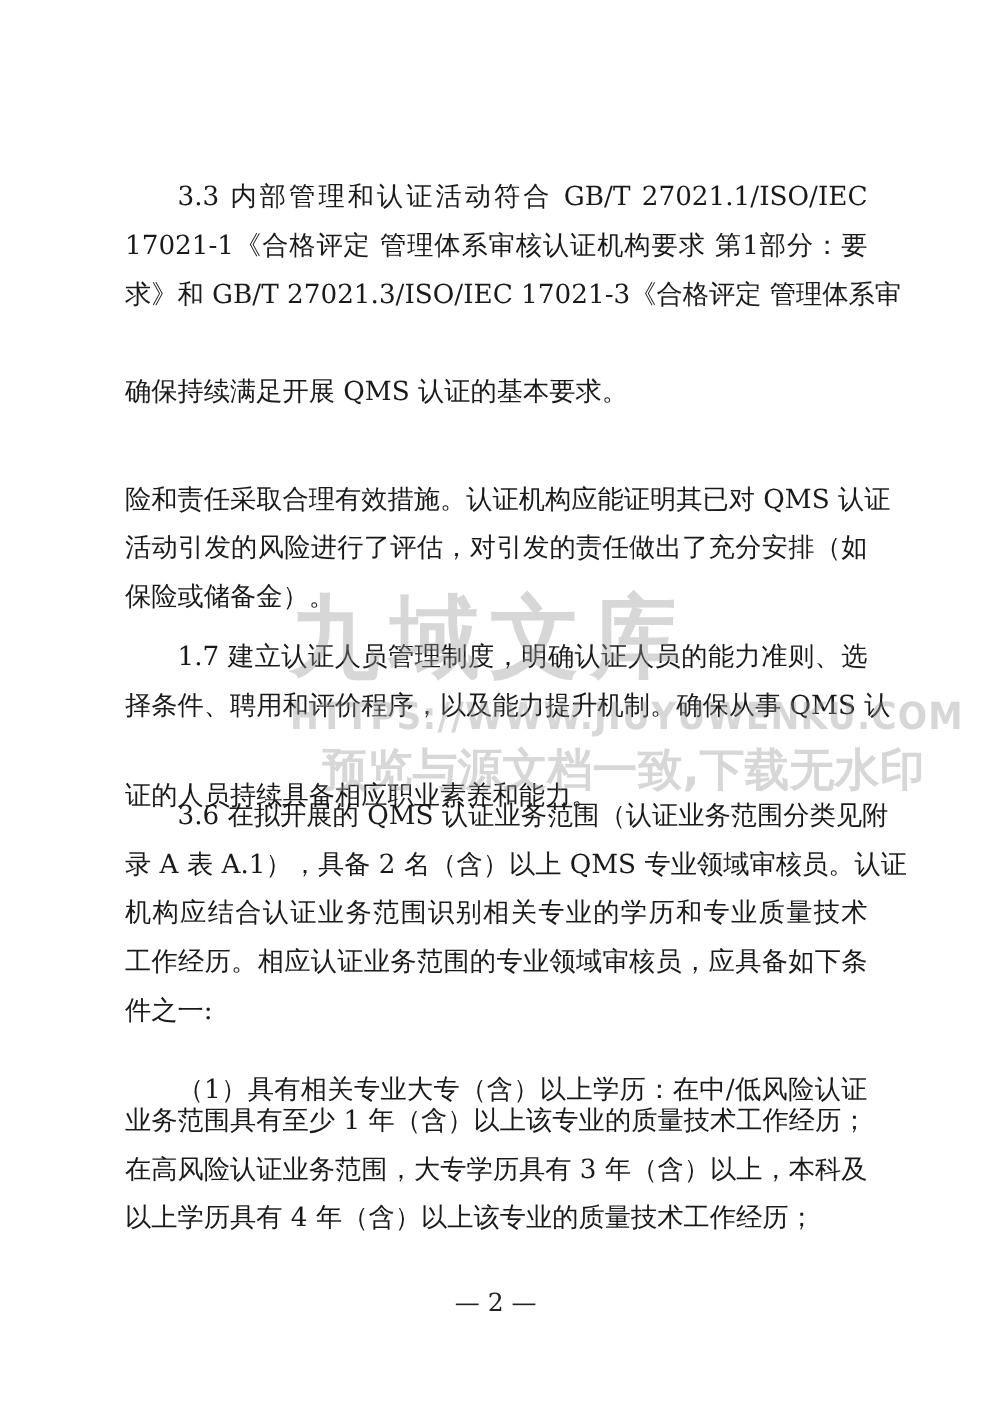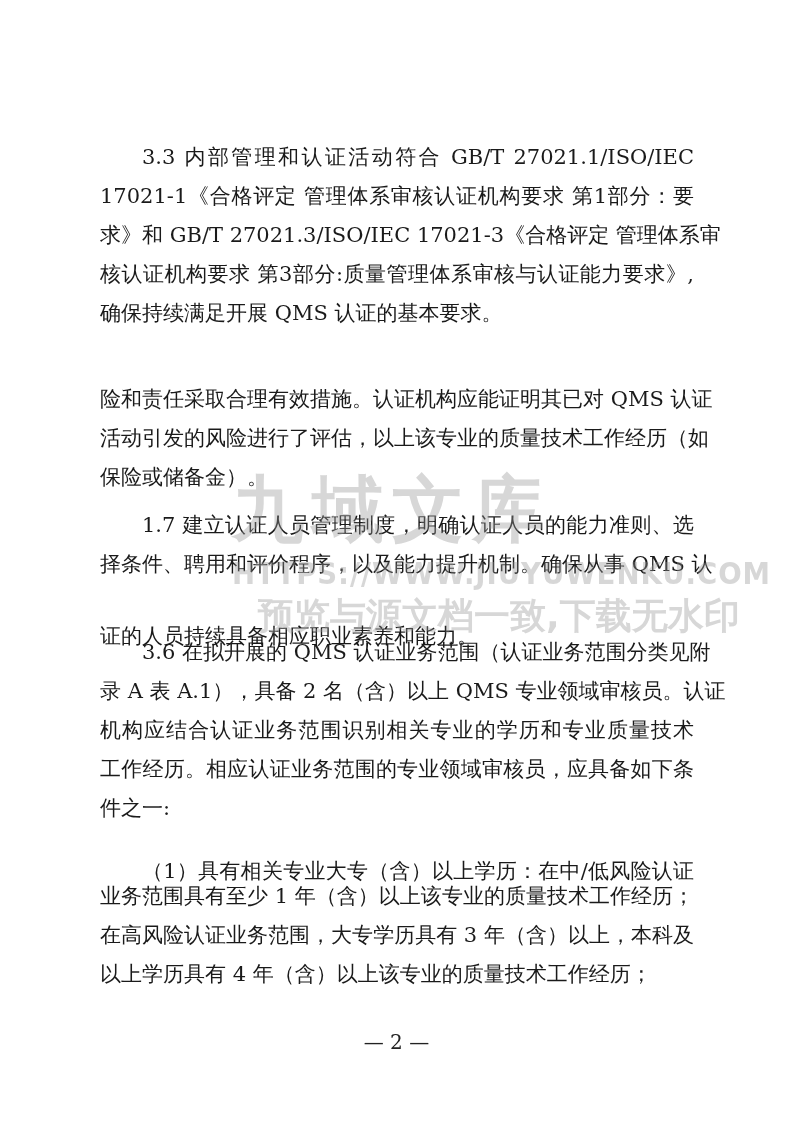--- a/index.html
+++ b/index.html
@@ -39,25 +39,24 @@
   }
 </style>
 </head>
 <body>
 
 <div class="page">
 
   <div class="line indent" style="top:142px">3.3 内部管理和认证活动符合 GB/T 27021.1/ISO/IEC</div>
   <div class="line" style="top:181px">17021-1《合格评定 管理体系审核认证机构要求 第1部分：要</div>
   <div class="line" style="top:220px">求》和 GB/T 27021.3/ISO/IEC 17021-3《合格评定 管理体系审</div>
-  <div class="line" style="top:259px">核认证机构要求 第3部分:质量管理体系审核与认证能力要求》,</div>
   <div class="line last" style="top:298px">确保持续满足开展 QMS 认证的基本要求。</div>
 
   <div class="line" style="top:384px">险和责任采取合理有效措施。认证机构应能证明其已对 QMS 认证</div>
-  <div class="line" style="top:423px">活动引发的风险进行了评估，以上该专业的质量技术工作经历（如</div>
+  <div class="line" style="top:423px">活动引发的风险进行了评估，对引发的责任做出了充分安排（如</div>
   <div class="line last" style="top:462px">保险或储备金）。</div>
 
   <div class="line indent" style="top:510px">1.7 建立认证人员管理制度，明确认证人员的能力准则、选</div>
   <div class="line" style="top:549px">择条件、聘用和评价程序，以及能力提升机制。确保从事 QMS 认</div>
   <div class="line last" style="top:621px">证的人员持续具备相应职业素养和能力。</div>
 
   <div class="line indent" style="top:637px">3.6 在拟开展的 QMS 认证业务范围（认证业务范围分类见附</div>
   <div class="line" style="top:676px">录 A 表 A.1），具备 2 名（含）以上 QMS 专业领域审核员。认证</div>
   <div class="line" style="top:715px">机构应结合认证业务范围识别相关专业的学历和专业质量技术</div>
   <div class="line" style="top:754px">工作经历。相应认证业务范围的专业领域审核员，应具备如下条</div>

